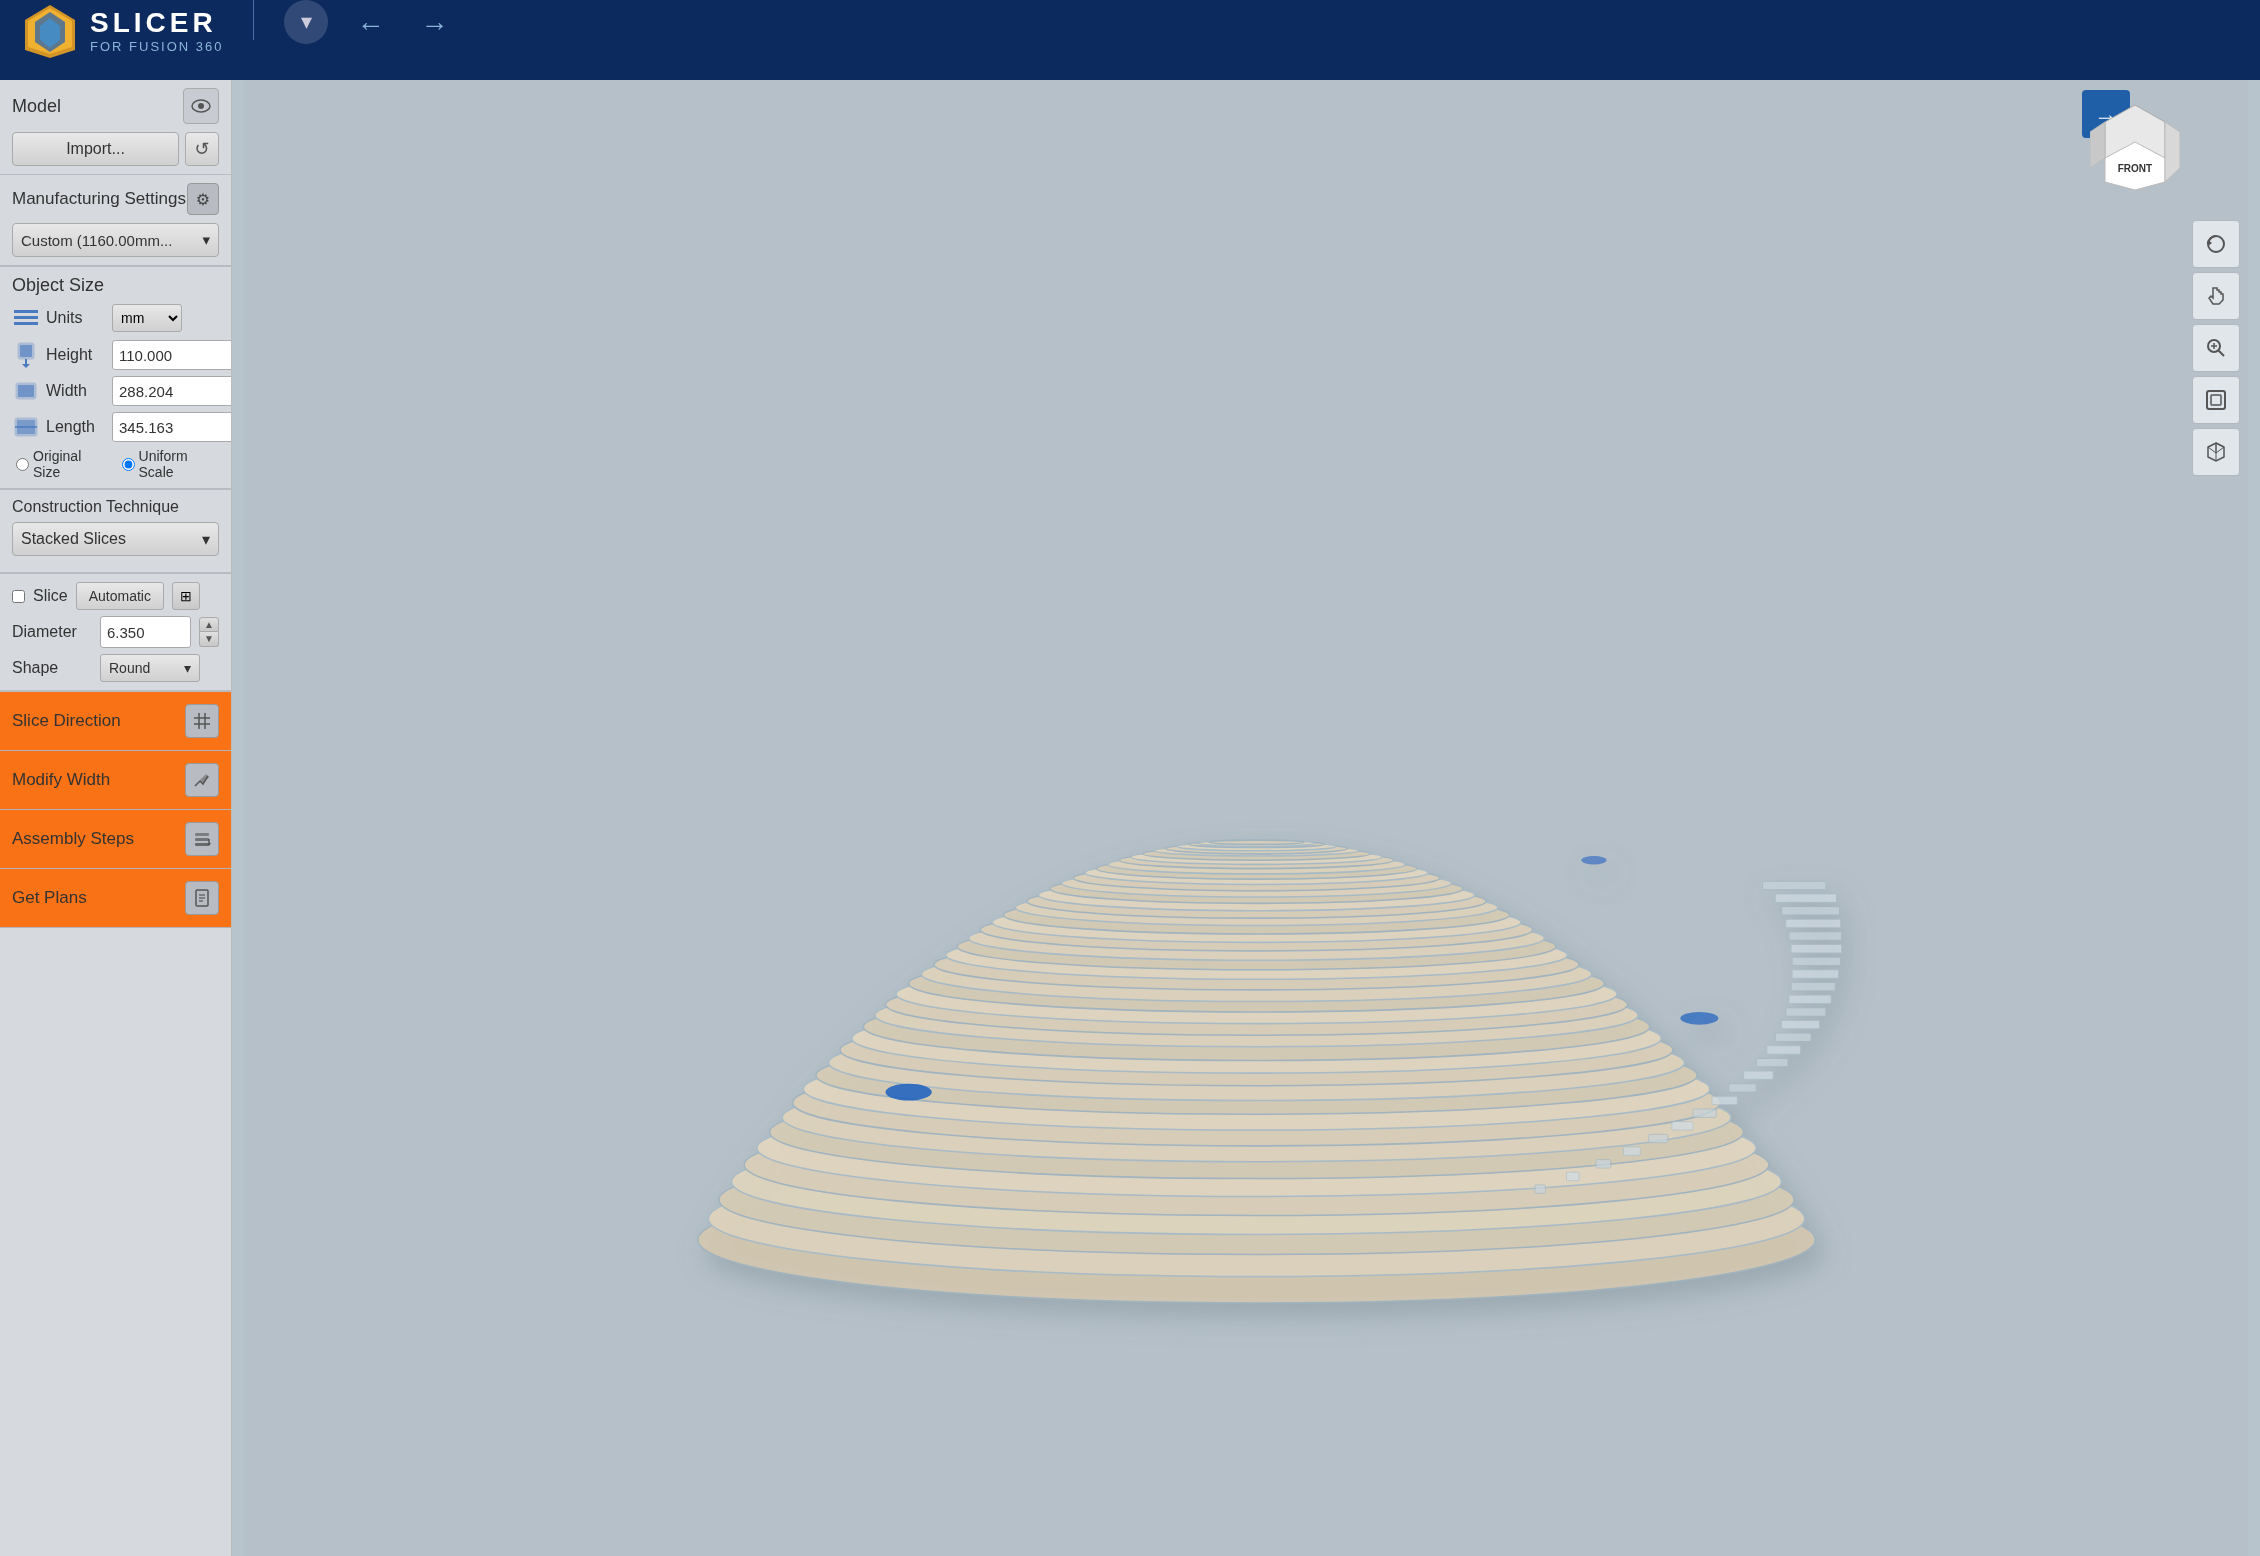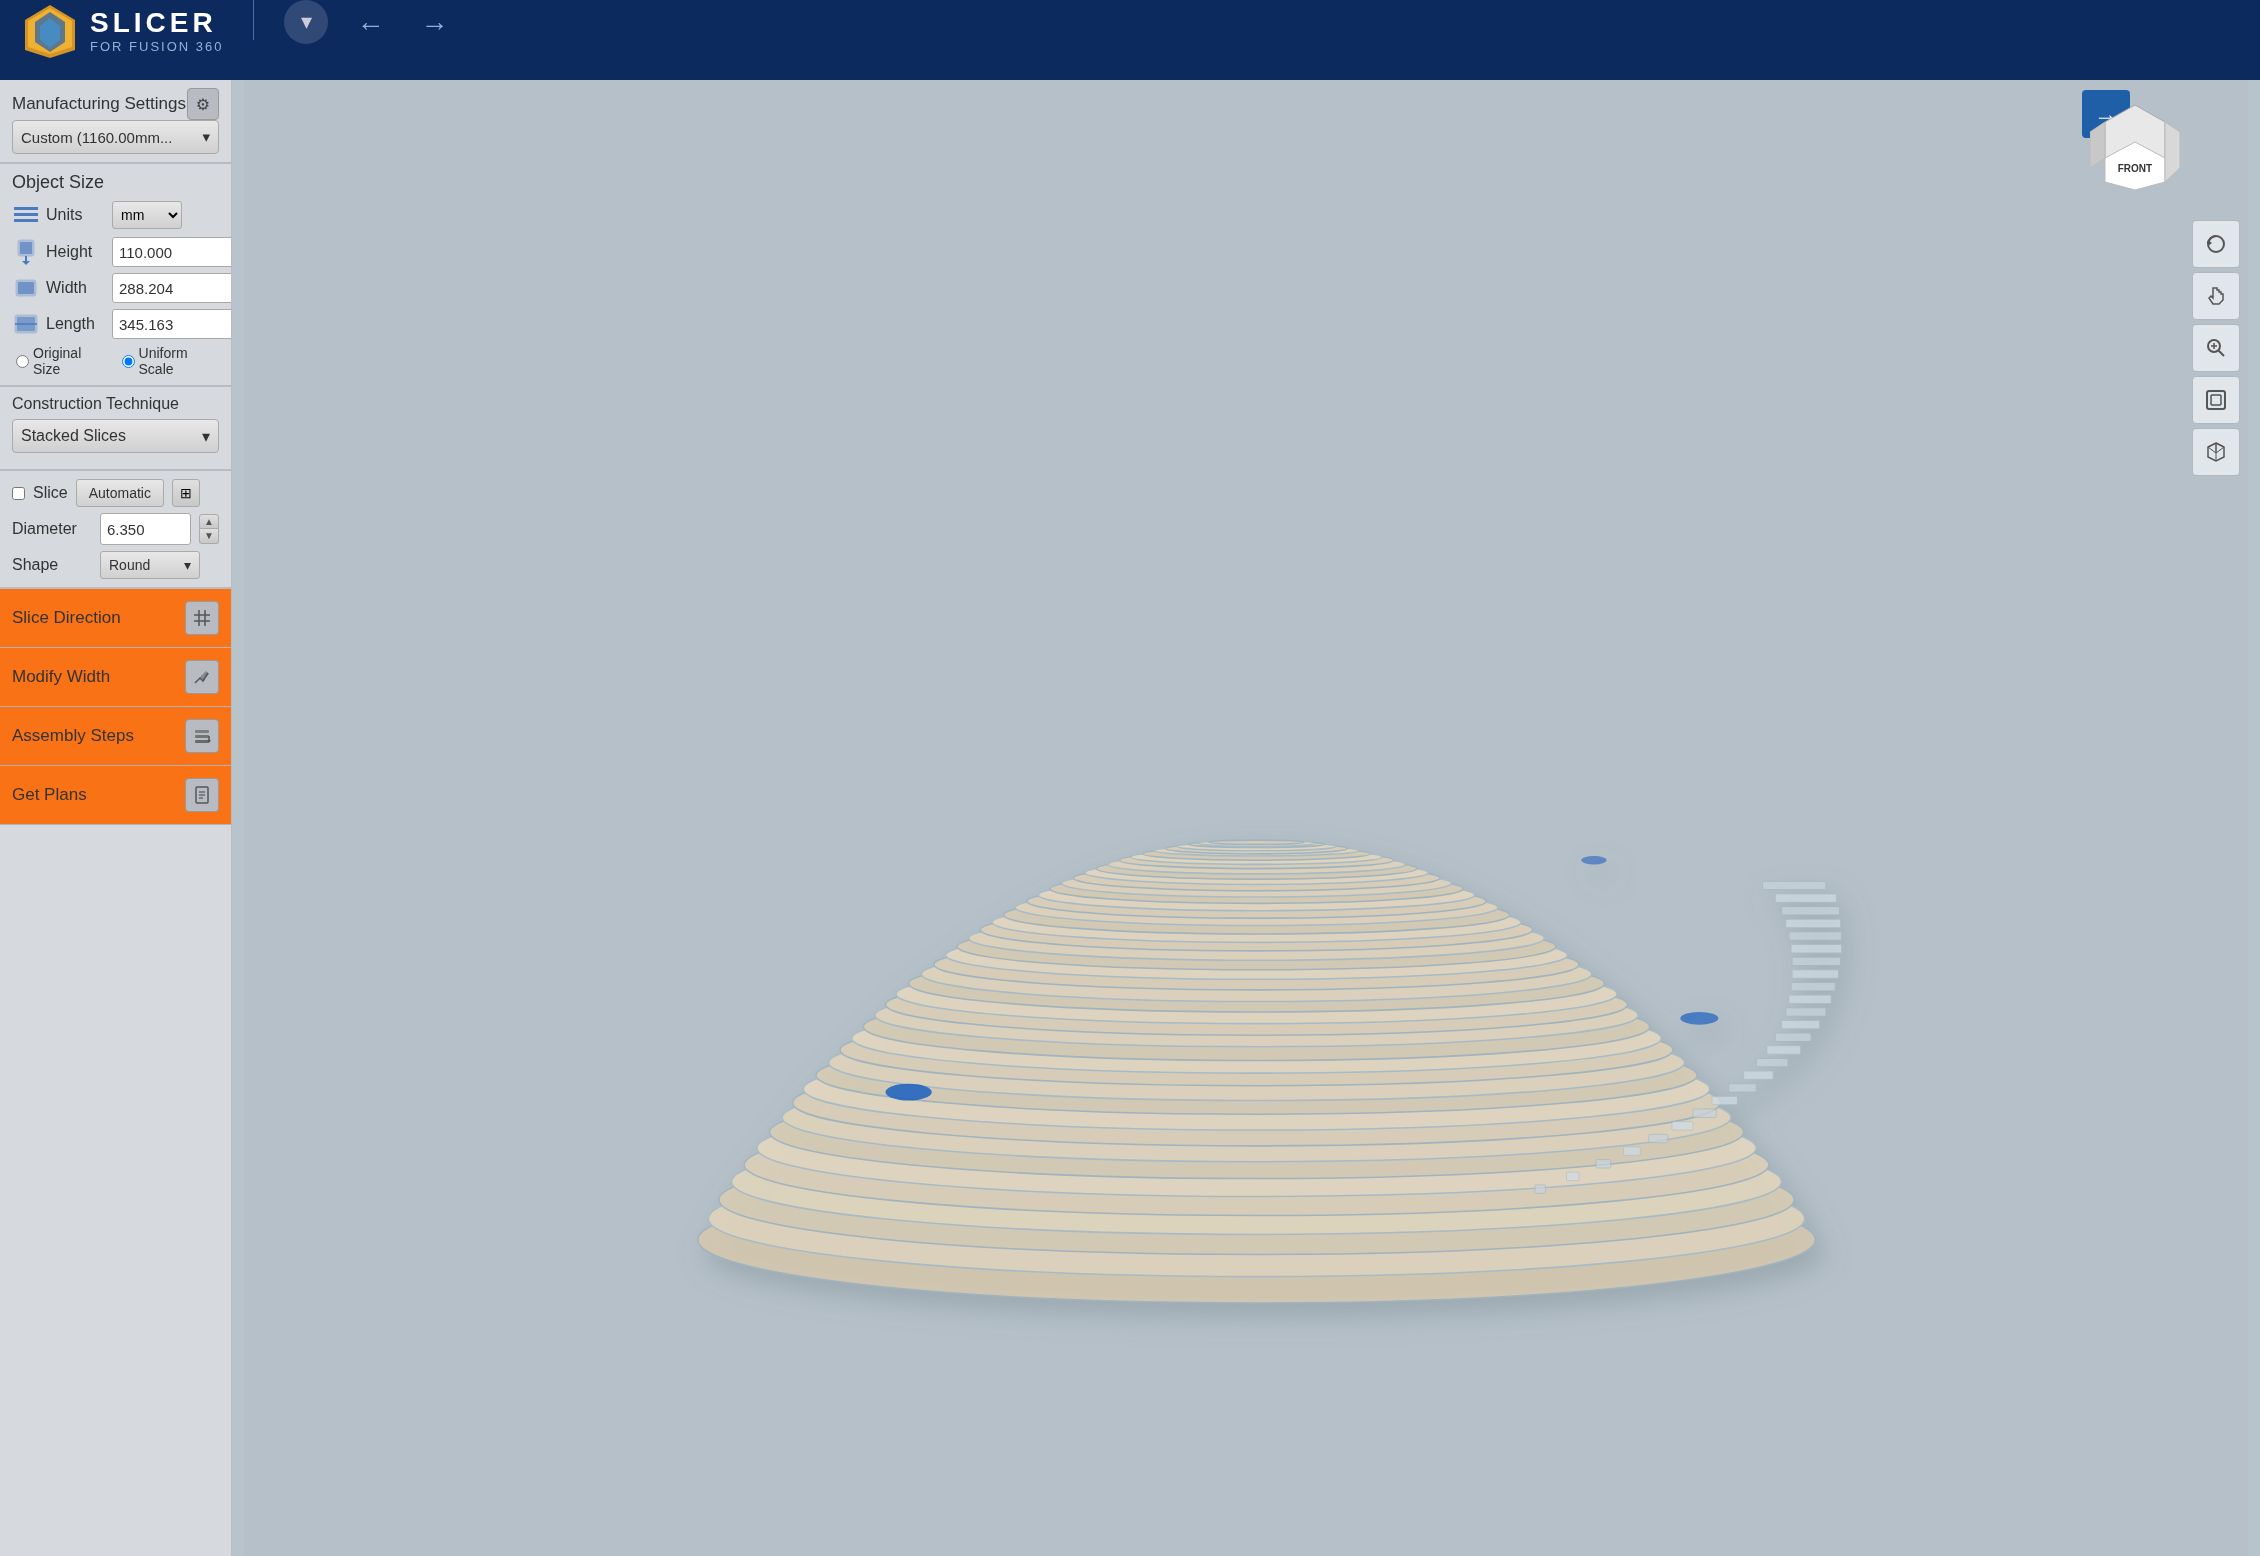--- a/index.html
+++ b/index.html
@@ -162,20 +162,21 @@
     
     #mfg-section {
       padding: 8px 12px;
       background: #d6d9de;
       border-bottom: 1px solid #b8bcc2;
     }
     #mfg-header {
       display: flex;
       align-items: center;
       justify-content: space-between;
+      margin-bottom: 8px;
     }
     #mfg-title {
       font-size: 17px;
       color: #333;
     }
     #mfg-dropdown {
       width: 100%;
       height: 34px;
       background: linear-gradient(to bottom, #e8e8e8, #d0d0d0);
       border: 1px solid #aaa;
@@ -517,20 +518,38 @@
 
   <div class="nav-arrow" style="font-size:28px;">←</div>
 
   <div class="nav-arrow" style="font-size:28px;">→</div>
 </div>
 
 <div id="main">
 
   <div id="sidebar">
 
+    <div class="sidebar-section">
+      <div id="model-section">
+        <div id="model-row">
+          <span id="model-label">Model</span>
+          <div class="icon-btn-round">
+
+            <svg width="20" height="14" viewBox="0 0 20 14">
+              <ellipse cx="10" cy="7" rx="9" ry="6" fill="none" stroke="#555" stroke-width="1.5"></ellipse>
+              <circle cx="10" cy="7" r="3" fill="#555"></circle>
+            </svg>
+          </div>
+        </div>
+        <div id="import-row">
+          <button id="import-btn">Import...</button>
+          <div id="refresh-btn">↺</div>
+        </div>
+      </div>
+    </div>
 
     <div class="sidebar-section">
       <div id="mfg-section">
         <div id="mfg-header">
           <span id="mfg-title">Manufacturing Settings</span>
           <div class="section-icon-btn">⚙</div>
         </div>
         <div id="mfg-dropdown">
           <span>Custom (1160.00mm...</span>
           <span>▾</span>

